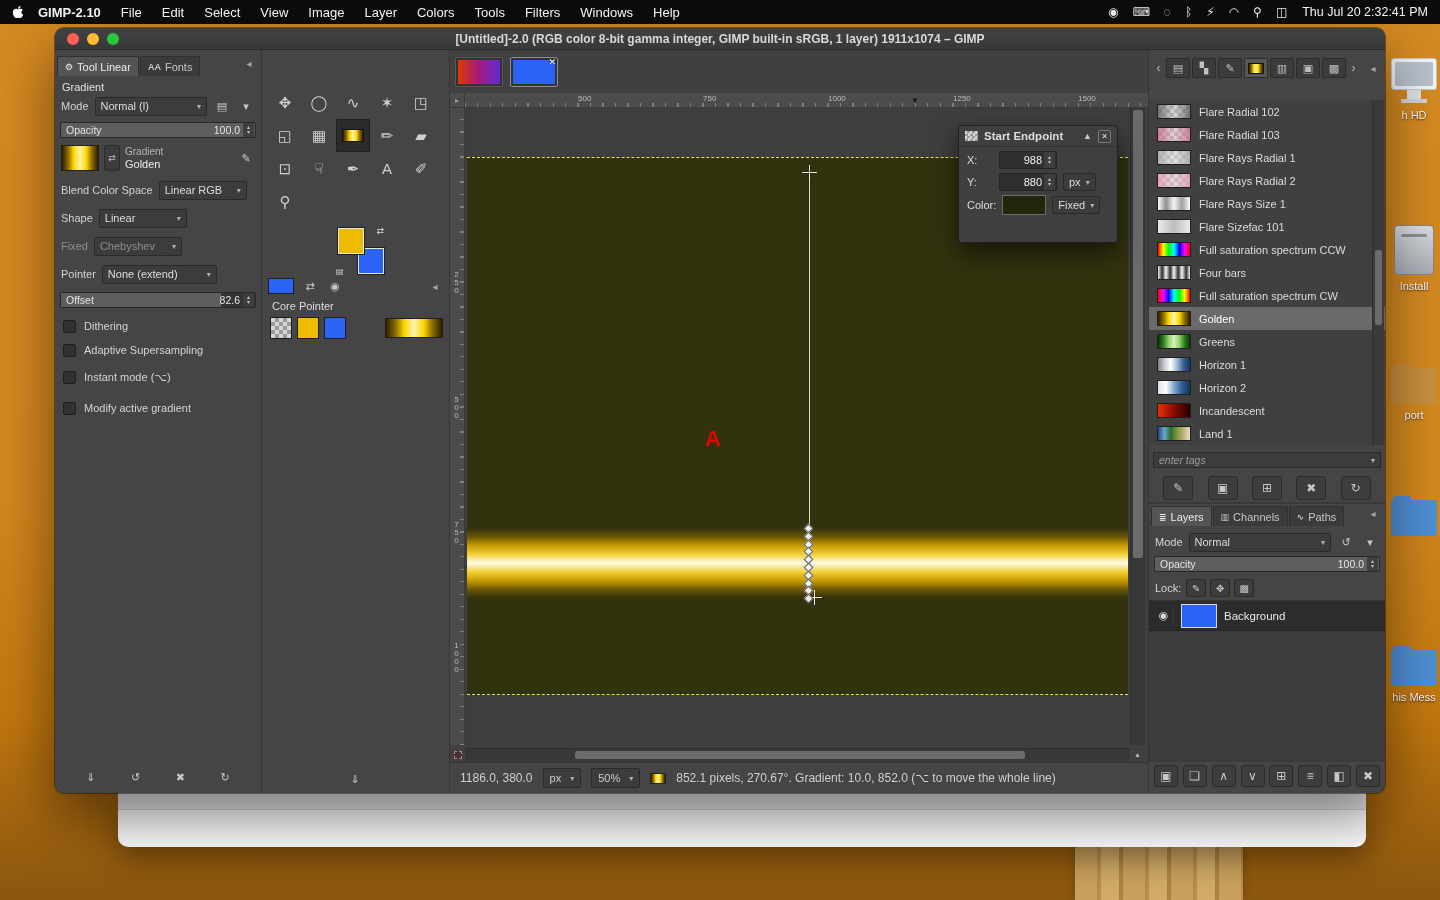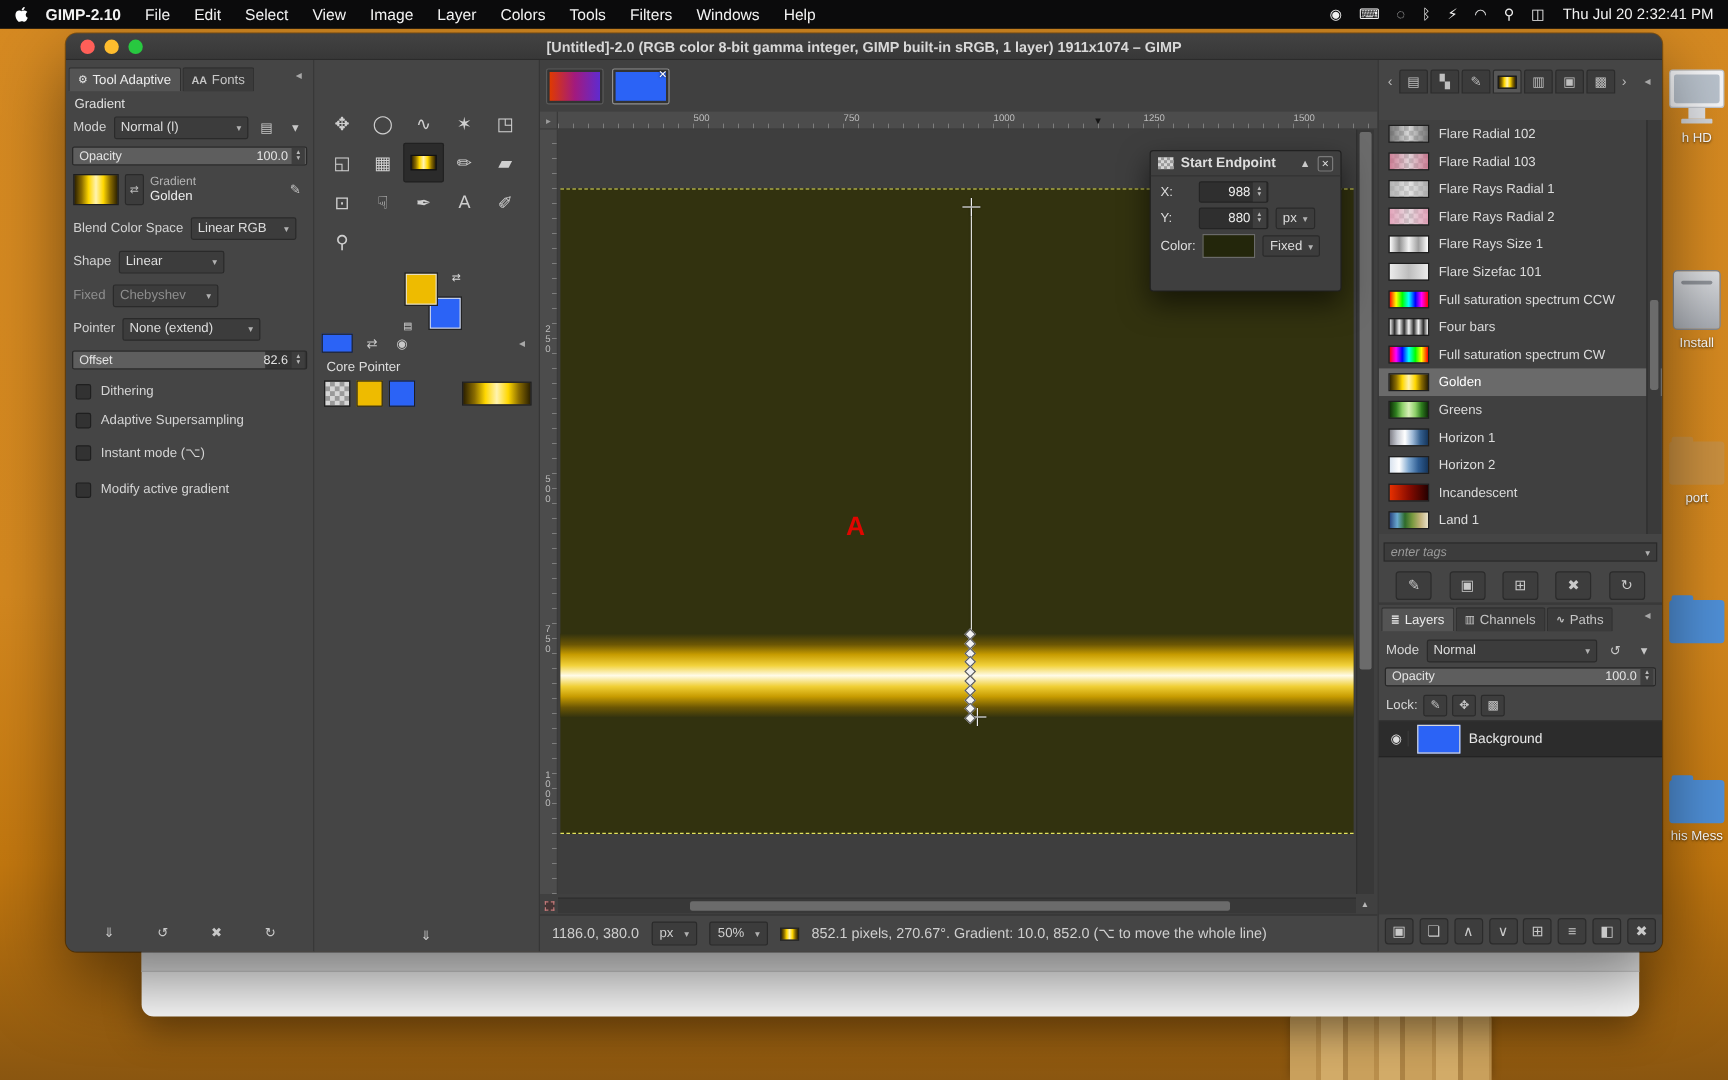--- a/index.html
+++ b/index.html
@@ -261,21 +261,21 @@
       <span class="tl red"></span>
       <span class="tl yellow"></span>
       <span class="tl green"></span>
       <span class="wtitle">[Untitled]-2.0 (RGB color 8-bit gamma integer, GIMP built-in sRGB, 1 layer) 1911x1074 – GIMP</span>
     </div>
 
     <div class="pane-tool-options">
       <div class="to-tabs tabrow" id="to-tabs">
           <div class="panel-tab active">
             <span class="tab-glyph">⚙</span>
-            <span>Tool Adaptive</span>
+            <span>Tool Linear</span>
           </div>
           <div class="panel-tab">
             <span class="tab-glyph">AA</span>
             <span>Fonts</span>
           </div>
         </div>
       <span class="dock-arrow" style="position:absolute;right:4px;top:8px;">◂</span>
       <div class="to-title">Gradient</div>
 
       <div class="to-row" id="row-mode">

